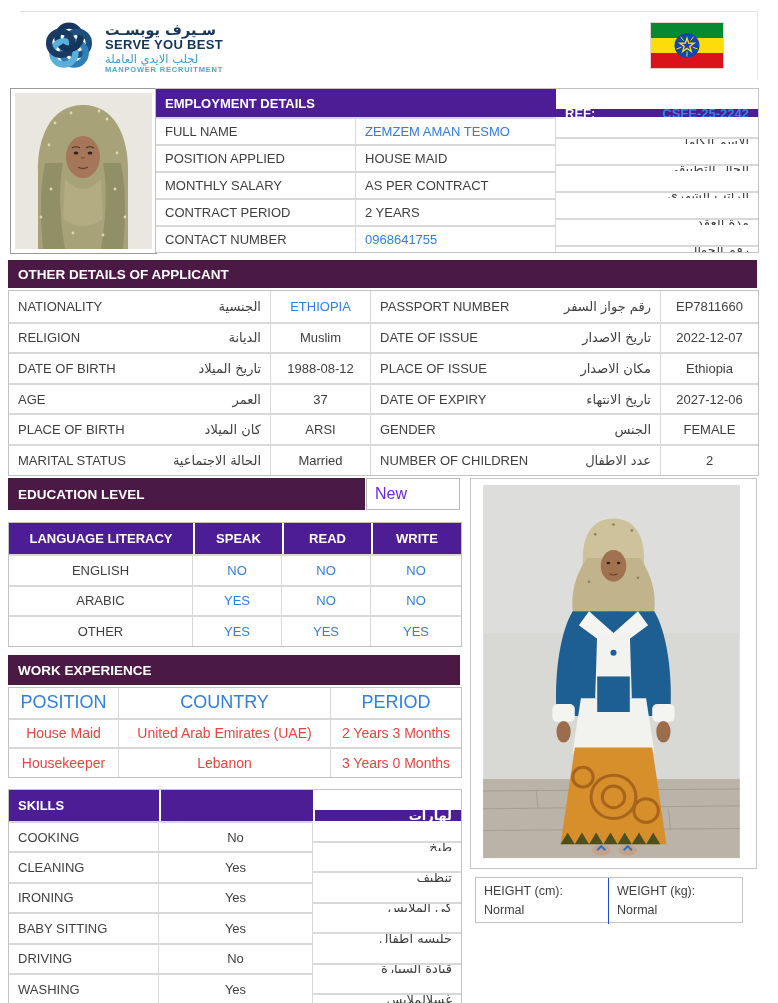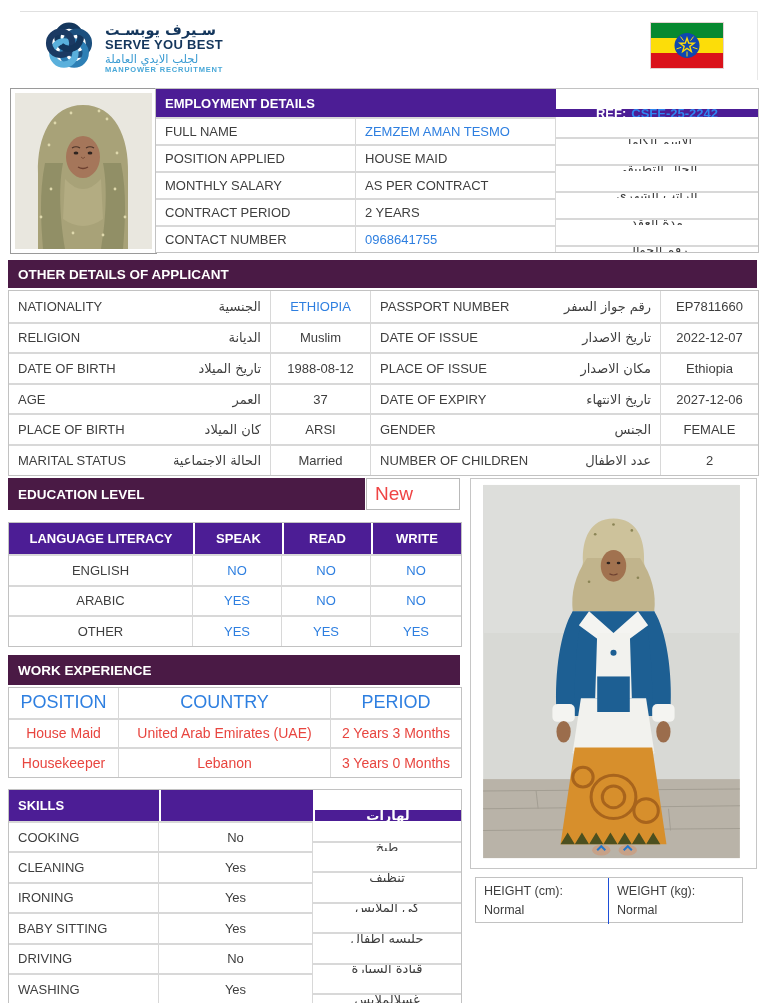--- a/index.html
+++ b/index.html
@@ -21,34 +21,34 @@
   
   #portrait{position:absolute;left:10px;top:88px;width:137px;height:156px;border:1px solid #9a9a9a;background:#fff;padding:4px;}
 
   
   .tbl{display:grid;background:#fff;border:1px solid #c2c2c2;position:absolute;}
   .cell{display:flex;align-items:center;padding:0 9px;font-size:13px;color:#3e3e3e;
         border-top:2px solid #d8d8d8;border-right:1px solid #d8d8d8;overflow:hidden;white-space:nowrap;background:#fff;}
   .cell.lastc{border-right:none;}
   .cell.r1{border-top:none;}
   .center{justify-content:center;}
-  .right{justify-content:center;margin-top:20px;}
+  .right{justify-content:space-between;margin-top:20px;}
   .between{justify-content:space-between;}
   .hdr{background:#4c1d95;color:#fff;font-weight:bold;font-size:13px;border-right:none;border-top:none;}
   .hdr.sep{border-left:2px solid #fff;}
   .ar{font-family:"DejaVu Sans",sans-serif;direction:rtl;}
   .blue{color:#2e7fe0;}
   .ref-label{color:#fff;font-weight:bold;}
   .ref-value{color:#2e86f0;font-weight:bold;margin-left:5px;}
 
   .secbar{position:absolute;background:#4a1a45;color:#fff;font-weight:bold;font-size:13.5px;
           display:flex;align-items:center;padding:0 10px;box-sizing:border-box;}
 
   #edu-new{position:absolute;left:366px;top:478px;width:94px;height:32px;border:1px solid #b9b9b9;
-           box-sizing:border-box;display:flex;align-items:center;padding:0 8px;font-size:19px;color:#ef4444;background:#fff;}
+           box-sizing:border-box;display:flex;align-items:center;padding:0 8px;font-size:16px;color:#6d28d9;background:#fff;}
 
   #photo-card{position:absolute;left:470px;top:478px;width:287px;height:391px;border:1px solid #c6c6c6;
               background:#fff;box-sizing:border-box;padding:4px;}
   #photo-card svg{width:100%;height:100%;display:block;}
 
   #hw{position:absolute;left:475px;top:877px;width:268px;height:46px;border:1px solid #c2c2c2;
       display:grid;grid-template-columns:133px 1fr;background:#fff;box-sizing:border-box;}
   #hw .hwcell{padding:4px 8px;font-size:12.5px;color:#3e3e3e;line-height:1.5;border-right:1px solid #1d4ed8;}
   #hw .hwcell.lastc{border-right:none;}
 

